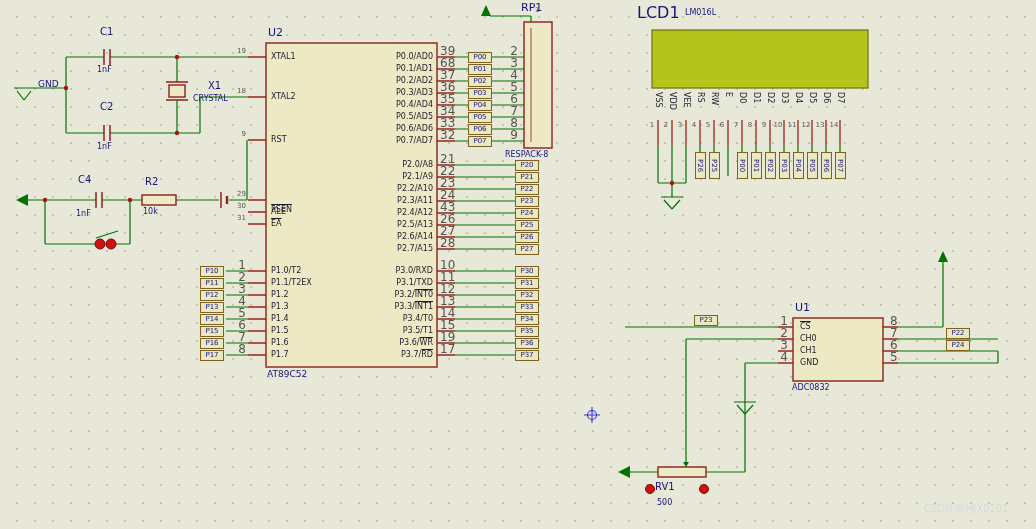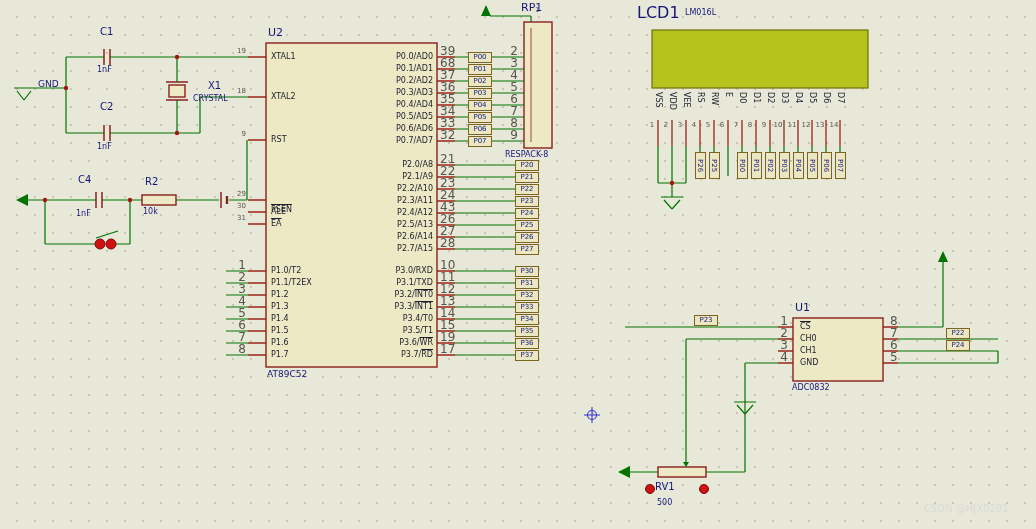--- a/index.html
+++ b/index.html
@@ -159,20 +159,47 @@
 
   <div class="numrow r">1</div>
       <div class="numrow r">2</div>
       <div class="numrow r">3</div>
       <div class="numrow r">4</div>
       <div class="numrow r">5</div>
       <div class="numrow r">6</div>
       <div class="numrow r">7</div>
       <div class="numrow r">8</div>
     </div>
+  <div class="host" style="left:200px;top:265px">
+
+  <div class="lblrow">
+        <div class="netbox">P10</div>
+      </div>
+      <div class="lblrow">
+        <div class="netbox">P11</div>
+      </div>
+      <div class="lblrow">
+        <div class="netbox">P12</div>
+      </div>
+      <div class="lblrow">
+        <div class="netbox">P13</div>
+      </div>
+      <div class="lblrow">
+        <div class="netbox">P14</div>
+      </div>
+      <div class="lblrow">
+        <div class="netbox">P15</div>
+      </div>
+      <div class="lblrow">
+        <div class="netbox">P16</div>
+      </div>
+      <div class="lblrow">
+        <div class="netbox">P17</div>
+      </div>
+    </div>
 
   <div class="host" style="left:330px;top:51px;width:103px">
 
   <div class="pinrow r"><span>P0.0/AD0</span><span class="ov"></span></div>
       <div class="pinrow r"><span>P0.1/AD1</span><span class="ov"></span></div>
       <div class="pinrow r"><span>P0.2/AD2</span><span class="ov"></span></div>
       <div class="pinrow r"><span>P0.3/AD3</span><span class="ov"></span></div>
       <div class="pinrow r"><span>P0.4/AD4</span><span class="ov"></span></div>
       <div class="pinrow r"><span>P0.5/AD5</span><span class="ov"></span></div>
       <div class="pinrow r"><span>P0.6/AD6</span><span class="ov"></span></div>

